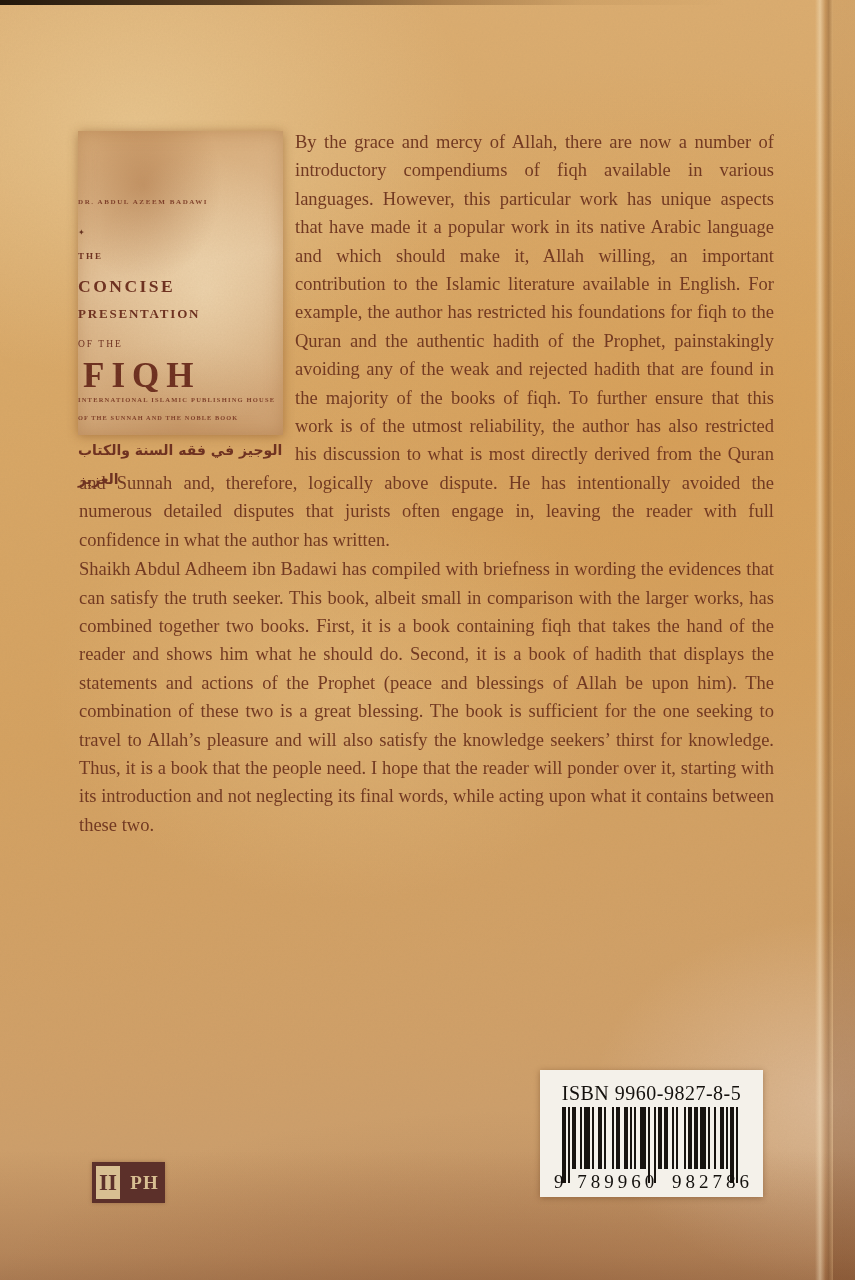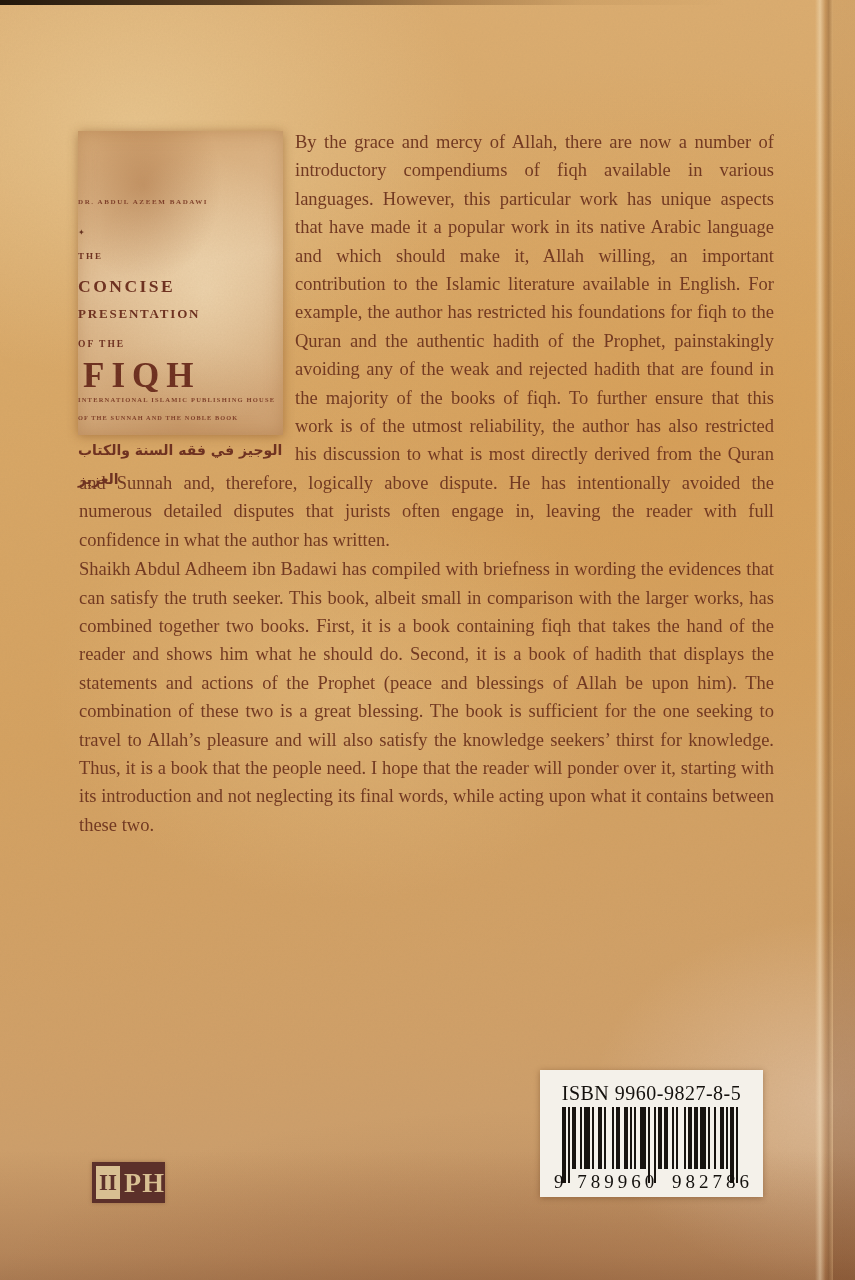--- a/index.html
+++ b/index.html
@@ -47,21 +47,21 @@
       radial-gradient(ellipse 120px 150px at 32% 18%, rgba(158,98,52,.42), rgba(158,98,52,0) 65%),
       radial-gradient(ellipse 150px 190px at 62% 52%, rgba(247,228,192,.55), rgba(247,228,192,0) 72%),
       radial-gradient(ellipse 170px 120px at 50% 96%, rgba(188,138,88,.40), rgba(188,138,88,0) 70%),
       linear-gradient(170deg, #d7aa77 0%, #e3c299 45%, #d9b285 70%, #d0a273 100%);
   }
   .ct-author { padding-top:57px; font-size:7px; font-weight:700; letter-spacing:1.6px; color:#7d3d28; }
   .ct-ornament { margin-top:13px; font-size:8px; line-height:8px; color:#5f2a1a; }
   .ct-the { margin-top:5px; font-size:9px; font-weight:700; letter-spacing:2px; }
   .ct-l1 { margin-top:1px; font-size:17.5px; font-weight:700; letter-spacing:2.5px; }
   .ct-l2 { font-size:13px; font-weight:700; letter-spacing:1.8px; }
-  .ct-l3 { margin-top:1px; font-size:9.5px; font-weight:700; letter-spacing:2px; }
+  .ct-l3 { margin-top:1px; font-size:9.5px; font-weight:400; letter-spacing:2px; }
   .ct-main { margin-top:0; font-size:35px; font-weight:700; letter-spacing:7px; line-height:1.0; text-indent:5px; }
   .ct-sub { margin-top:11px; font-size:6.3px; font-weight:700; letter-spacing:1.1px; color:#7d3d28; }
   .ct-arabic { margin-top:4px; font-size:14px; font-weight:700; direction:rtl; font-family:"DejaVu Sans", sans-serif; color:#6b2d1e; }
   .ct-pub { position:absolute; bottom:21px; left:0; right:0; font-size:6.5px; font-weight:700; letter-spacing:1.2px; color:#7d3d28; }
 
   
   .barcode-label {
     position:absolute; left:540px; top:1070px; width:223px; height:127px; z-index:7;
     background:#f4f1ea; box-shadow:0 1px 6px rgba(90,50,20,.4);
   }
@@ -72,21 +72,21 @@
   .bars-wrap .gap { background:transparent; height:62px; }
   .digits { position:absolute; bottom:4px; left:14px; right:10px; display:flex; justify-content:space-between; font-size:19px; color:#14110e; }
   .digits .grp { letter-spacing:4px; }
 
   
   .iiph-logo { position:absolute; left:92px; top:1162px; width:73px; height:41px; display:flex; z-index:7;
     box-shadow:0 0 4px rgba(80,40,20,.3); font-family:"Liberation Serif", serif; }
   .iiph-left { width:37%; background:#d8bf92; border:4px solid #5c302a; color:#5c302a;
     display:flex; align-items:center; justify-content:center; font-weight:700; font-size:23px; line-height:1; }
   .iiph-right { width:63%; background:#5c302a; color:#d8bf92;
-    display:flex; align-items:center; justify-content:center; font-weight:700; font-size:28px; letter-spacing:1px; line-height:1; }
+    display:flex; align-items:center; justify-content:center; font-weight:700; font-size:19px; letter-spacing:1px; line-height:1; }
 </style>
 </head>
 <body>
 
 <div class="page">
 
   <svg class="noise" width="855" height="1280" xmlns="http://www.w3.org/2000/svg">
     <filter id="grain">
       <feTurbulence type="fractalNoise" baseFrequency="0.55" numOctaves="2" stitchTiles="stitch"></feTurbulence>
       <feColorMatrix type="matrix" values="0 0 0 0 0.42  0 0 0 0 0.27  0 0 0 0 0.12  0 0 0 0.22 0"></feColorMatrix>

